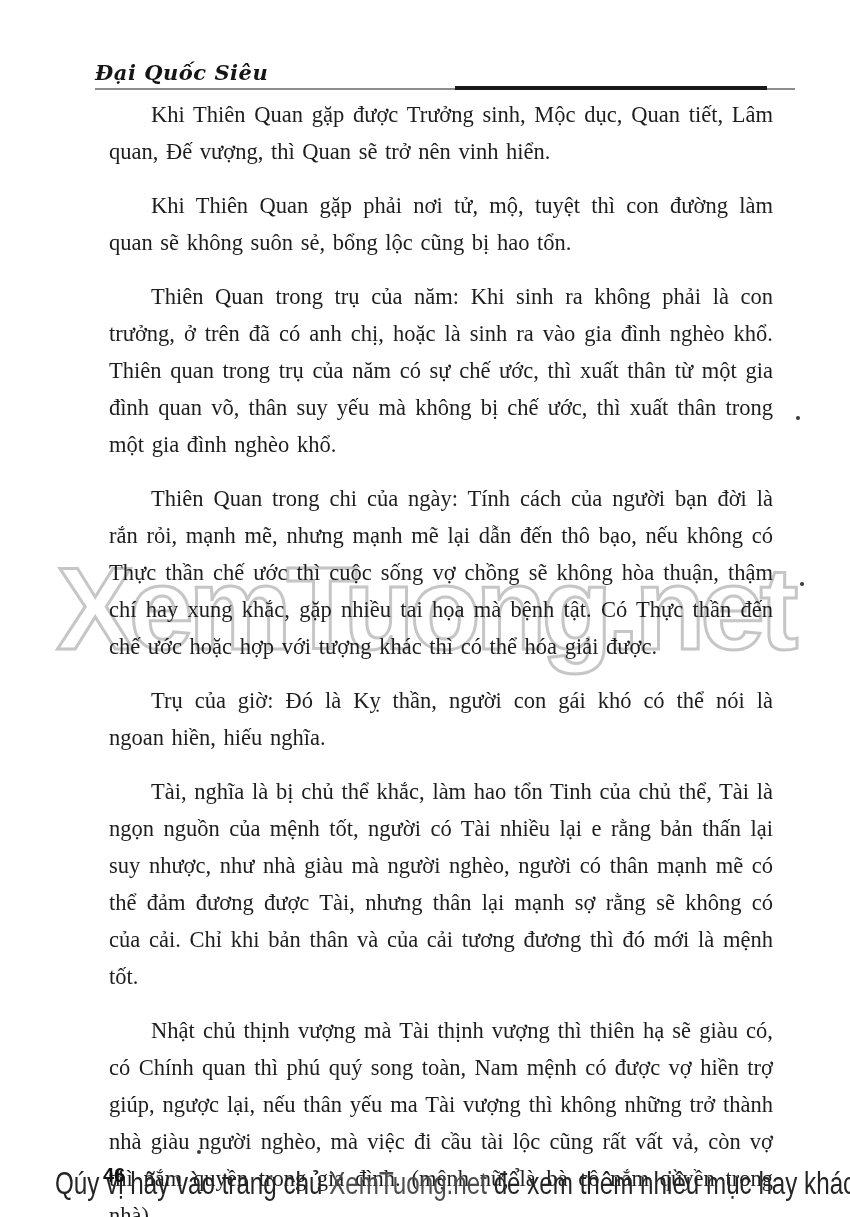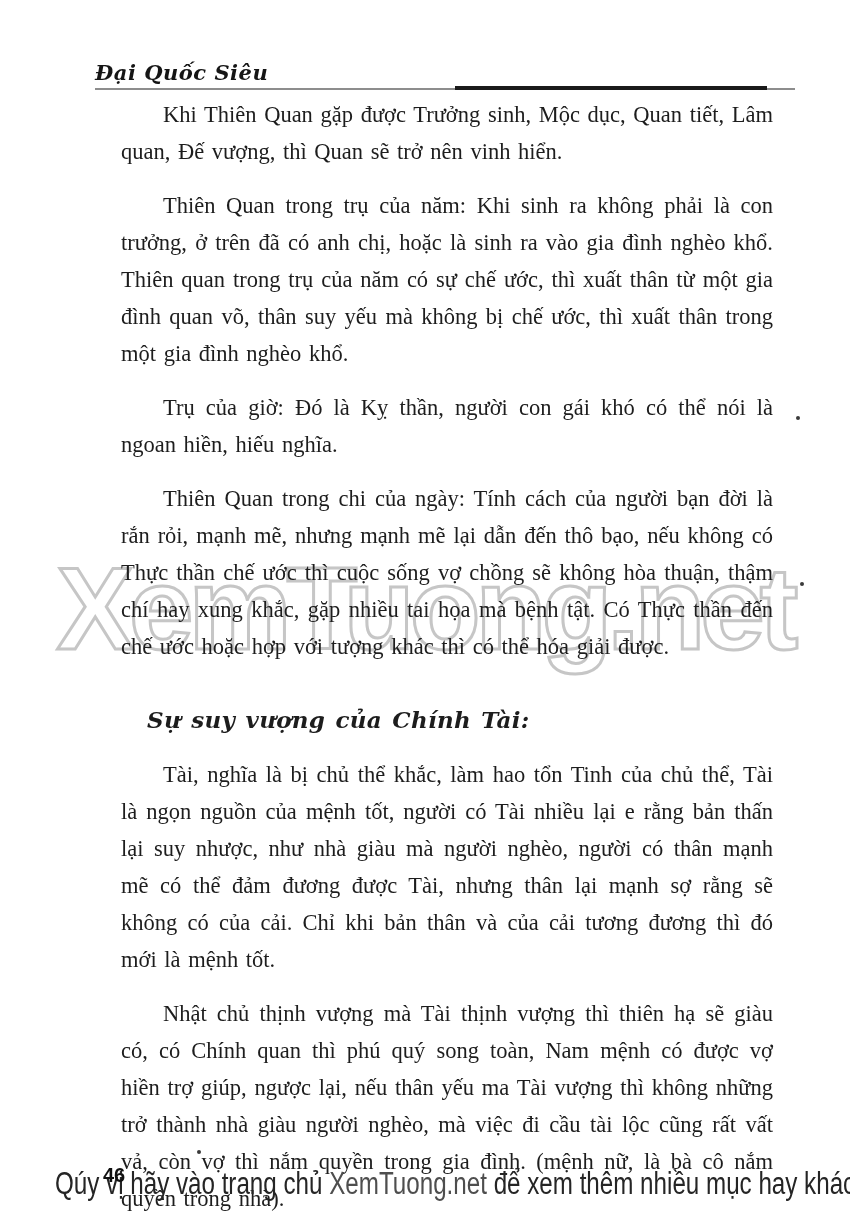--- a/index.html
+++ b/index.html
@@ -75,21 +75,21 @@
     left: 105px;
     top: 96px;
     width: 668px;
     z-index: 1;
     font-size: 22.5px;
     line-height: 37px;
     text-align: justify;
     word-spacing: 2px;
   }
   .body-text p {
-    margin: 0 0 17px 16px;
+    margin: 0 0 17px 4px;
     text-indent: 42px;
   }
   .section-heading {
     margin: 36px 0 18px 0;
     padding-left: 42px;
     font-family: "DejaVu Serif", serif;
     font-size: 23px;
     font-weight: bold;
     font-style: italic;
     letter-spacing: 0.3px;
@@ -145,25 +145,25 @@
   <div class="running-header">
     <span class="book-title">Đại Quốc Siêu</span>
     <div class="header-rule-thin"></div>
     <div class="header-rule-thick"></div>
   </div>
 
   <div class="watermark">XemTuong.net</div>
 
   <div class="body-text">
     <p>Khi Thiên Quan gặp được Trưởng sinh, Mộc dục, Quan tiết, Lâm quan, Đế vượng, thì Quan sẽ trở nên vinh hiển.</p>
+    <p>Khi Thiên Quan gặp phải nơi tử, mộ, tuyệt thì con đường làm quan sẽ không suôn sẻ, bổng lộc cũng bị hao tổn.</p>
     <p>Thiên Quan trong trụ của năm: Khi sinh ra không phải là con trưởng, ở trên đã có anh chị, hoặc là sinh ra vào gia đình nghèo khổ. Thiên quan trong trụ của năm có sự chế ước, thì xuất thân từ một gia đình quan võ, thân suy yếu mà không bị chế ước, thì xuất thân trong một gia đình nghèo khổ.</p>
+    <p>Thiên Quan trong chi của ngày: Tính cách của người bạn đời là rắn rỏi, mạnh mẽ, nhưng mạnh mẽ lại dẫn đến thô bạo, nếu không có Thực thần chế ước thì cuộc sống vợ chồng sẽ không hòa thuận, thậm chí hay xung khắc, gặp nhiều tai họa mà bệnh tật. Có Thực thần đến chế ước hoặc hợp với tượng khác thì có thể hóa giải được.</p>
     <p>Trụ của giờ: Đó là Kỵ thần, người con gái khó có thể nói là ngoan hiền, hiếu nghĩa.</p>
-    <p>Thiên Quan trong chi của ngày: Tính cách của người bạn đời là rắn rỏi, mạnh mẽ, nhưng mạnh mẽ lại dẫn đến thô bạo, nếu không có Thực thần chế ước thì cuộc sống vợ chồng sẽ không hòa thuận, thậm chí hay xung khắc, gặp nhiều tai họa mà bệnh tật. Có Thực thần đến chế ước hoặc hợp với tượng khác thì có thể hóa giải được.</p>
 
-    <h2 class="section-heading">Sự suy vượng của Chính Tài:</h2>
 
     <p>Tài, nghĩa là bị chủ thể khắc, làm hao tổn Tinh của chủ thể, Tài là ngọn nguồn của mệnh tốt, người có Tài nhiều lại e rằng bản thấn lại suy nhược, như nhà giàu mà người nghèo, người có thân mạnh mẽ có thể đảm đương được Tài, nhưng thân lại mạnh sợ rằng sẽ không có của cải. Chỉ khi bản thân và của cải tương đương thì đó mới là mệnh tốt.</p>
     <p>Nhật chủ thịnh vượng mà Tài thịnh vượng thì thiên hạ sẽ giàu có, có Chính quan thì phú quý song toàn, Nam mệnh có được vợ hiền trợ giúp, ngược lại, nếu thân yếu ma Tài vượng thì không những trở thành nhà giàu người nghèo, mà việc đi cầu tài lộc cũng rất vất vả, còn vợ thì nắm quyền trong gia đình. (mệnh nữ, là bà cô nắm quyền trong nhà).</p>
   </div>
 
   <div class="artifact-dot dot-1"></div>
   <div class="artifact-dot dot-2"></div>
   <div class="artifact-dot dot-3"></div>
 
   <div class="page-number">46</div>

